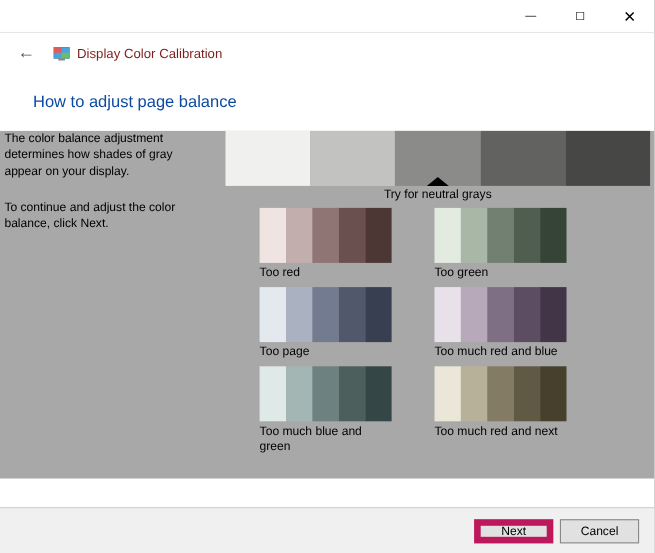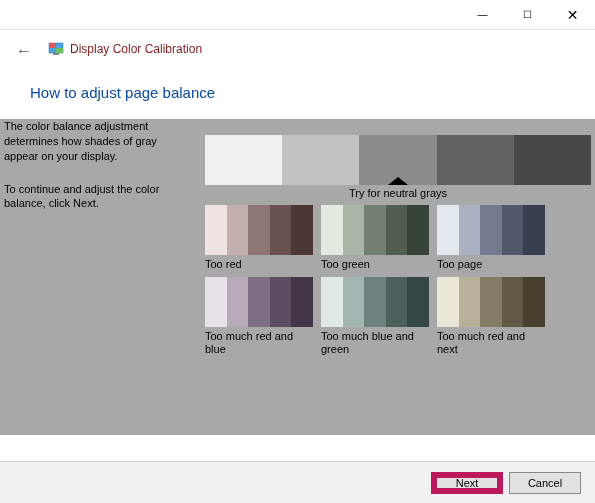--- a/index.html
+++ b/index.html
@@ -15,33 +15,33 @@
     .app-icon { width: 16px; height: 16px; display: inline-block; }
     .app-title-wrap { display: flex; align-items: center; gap: 6px; }
     .app-title { font-size: 12px; color: #7f1d1d; }
 
     .content { padding: 10px 0 0 0; }
     .page-heading { color: #0a4aa0; font-size: 15px; font-weight: 400; padding: 6px 30px 18px 30px; }
 
     .gray-area { background: #a8a8a8; display: flex; height: 316px; }
     .left-col { width: 205px; padding: 0 12px 0 4px; color: #000; font-size: 11px; line-height: 1.35; }
     .left-col p { margin-bottom: 18px; }
-    .right-col { flex: 1; padding: 16px 4px 0 0; }
+    .right-col { flex: 1; padding: 0 4px 0 0; }
 
     .neutral-row { display: flex; gap: 0; margin-bottom: 2px; }
     .neutral-swatch { height: 50px; flex: 1; }
 
     .pointer-label { text-align: center; font-size: 11px; color: #000; margin: 0 0 6px 0; position: relative; }
     .pointer-label::before {
       content: ""; position: absolute; left: 50%; top: -10px; transform: translateX(-50%);
       border-left: 10px solid transparent; border-right: 10px solid transparent; border-bottom: 8px solid #000;
     }
 
     .sample-grid { display: flex; flex-wrap: wrap; gap: 6px 8px; }
-    .sample { width: 108px; }
+    .sample { width: 120px; margin-left: 31px; }
     .sample-swatch { display: flex; height: 50px; }
     .sample-swatch span { flex: 1; }
     .sample-label { font-size: 11px; color: #000; padding-top: 3px; line-height: 1.2; }
 
     .footer { position: absolute; left: 0; right: 0; bottom: 0; height: 42px; background: #f0f0f0; border-top: 1px solid #d0d0d0; display: flex; align-items: center; justify-content: flex-end; padding: 0 14px; gap: 6px; }
     .btn { width: 72px; height: 22px; font-size: 11px; border: 1px solid #888; background: #e1e1e1; display: flex; align-items: center; justify-content: center; }
     .btn.primary { border: 6px solid #be185d; background: #e1e1e1; }
 
     .watermark { position: absolute; right: 12px; bottom: 50px; font-size: 10px; color: rgba(255,255,255,0.35); letter-spacing: 0.3px; pointer-events: none; }
   </style>

